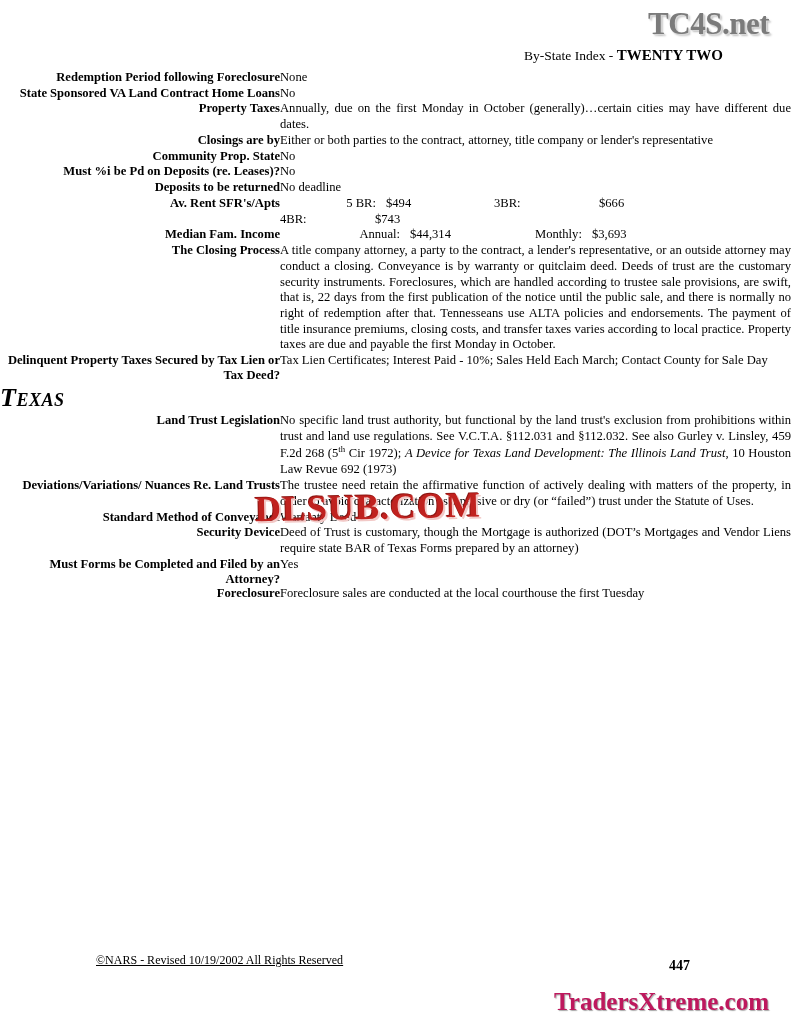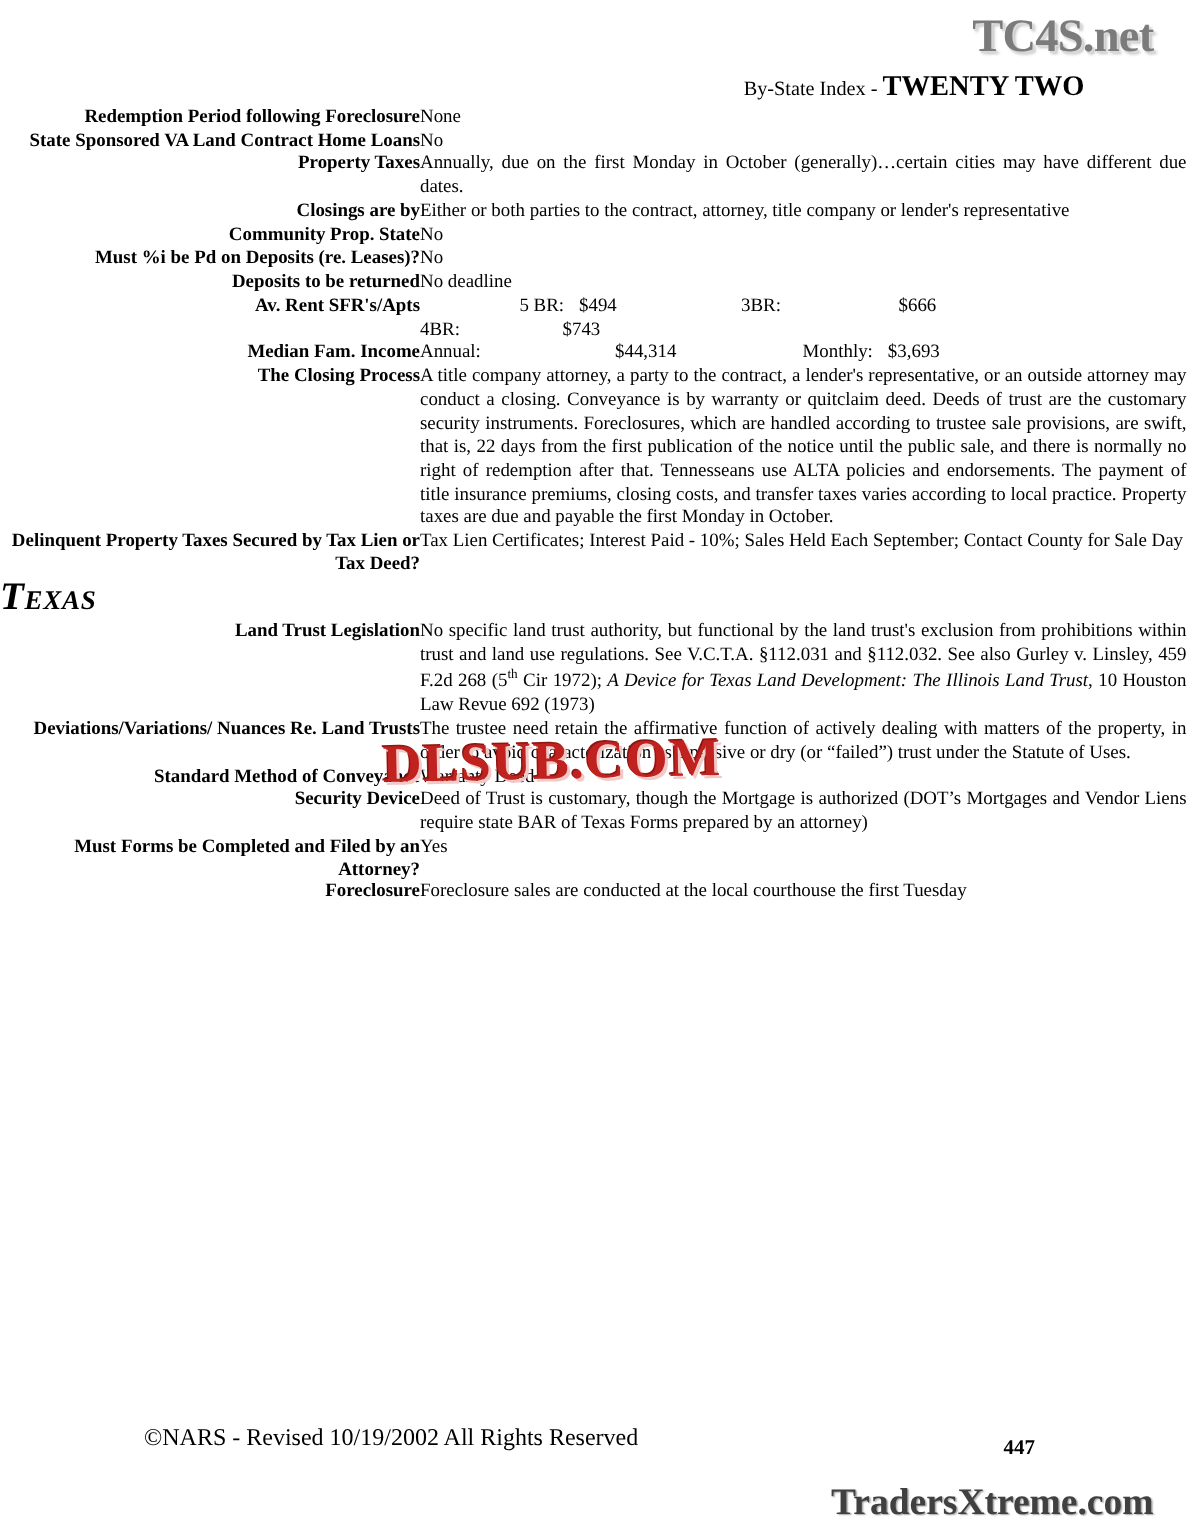--- a/index.html
+++ b/index.html
@@ -36,21 +36,21 @@
   }
 
   
   .brand-bottom {
     position: absolute;
     right: 22px;
     bottom: 8px;
     font-family: "Liberation Serif", serif;
     font-size: 25px;
     font-weight: bold;
-    color: #404040;
+    color: #be185d;
     text-shadow: 1px 1px 1px rgba(0,0,0,0.35);
   }
 
   
   .stamp {
     position: absolute;
     left: 255px;
     top: 486px;
     font-family: "Liberation Serif", serif;
     font-size: 36px;
@@ -70,21 +70,21 @@
     width: 723px;
     text-align: right;
     font-size: 13.5px;
   }
   .running-head .rh-left {
     font-family: "Liberation Serif", serif;
   }
   .running-head .rh-right {
     font-weight: bold;
     font-variant: small-caps;
-    font-size: 19px;
+    font-size: 15px;
   }
 
   .content {
     position: absolute;
     left: 0;
     top: 70px;
     width: 712px;
   }
 
   table.rows {
@@ -130,28 +130,29 @@
   }
 
   .rent-line span.seg {
     display: inline-block;
   }
   .rent-line .s1 { width: 96px; text-align: right; }
   .rent-line .s2 { width: 108px; padding-left: 10px; }
   .rent-line .s3 { width: 95px; }
   .rent-line .s4 { }
 
-  .income-line .i1 { display:inline-block; width: 120px; }
+  .income-line .i1 { display:inline-block; width: 120px; text-align:right; }
   .income-line .i2 { display:inline-block; width: 125px; padding-left: 10px;}
 
   .footer-left {
     position: absolute;
     left: 96px;
     bottom: 56px;
-    font-size: 16px;
+    font-size: 12px;
+    text-decoration: underline;
   }
   .footer-page {
     position: absolute;
     right: 101px;
     bottom: 50px;
     font-size: 14px;
     font-weight: bold;
   }
   sup { font-size: 0.7em; vertical-align: super; }
   i { }
@@ -209,21 +210,21 @@
         <td class="value income-line">
           <span class="i1">Annual:</span><span class="i2">$44,314</span><span class="i1" style="width:auto">Monthly:</span><span class="i2">$3,693</span>
         </td>
       </tr>
       <tr>
         <td class="label">The Closing Process</td>
         <td class="value justify">A title company attorney, a party to the contract, a lender's representative, or an outside attorney may conduct a closing. Conveyance is by warranty or quitclaim deed. Deeds of trust are the customary security instruments. Foreclosures, which are handled according to trustee sale provisions, are swift, that is, 22 days from the first publication of the notice until the public sale, and there is normally no right of redemption after that. Tennesseans use ALTA policies and endorsements. The payment of title insurance premiums, closing costs, and transfer taxes varies according to local practice. Property taxes are due and payable the first Monday in October.</td>
       </tr>
       <tr>
         <td class="label">Delinquent Property Taxes Secured by Tax Lien or Tax Deed?</td>
-        <td class="value justify">Tax Lien Certificates; Interest Paid - 10%; Sales Held Each September; Contact County for Sale Day</td>
+        <td class="value justify">Tax Lien Certificates; Interest Paid - 10%; Sales Held Each March; Contact County for Sale Day</td>
       </tr>
       <tr>
         <td colspan="2" class="state-heading">Texas</td>
       </tr>
       <tr>
         <td class="label">Land Trust Legislation</td>
         <td class="value justify">No specific land trust authority, but functional by the land trust's exclusion from prohibitions within trust and land use regulations. See V.C.T.A. §112.031 and §112.032. See also Gurley v. Linsley, 459 F.2d 268 (5<sup>th</sup> Cir 1972); <i>A Device for Texas Land Development: The Illinois Land Trust</i>, 10 Houston Law Revue 692 (1973)</td>
       </tr>
       <tr>
         <td class="label">Deviations/Variations/ Nuances Re. Land Trusts</td>

